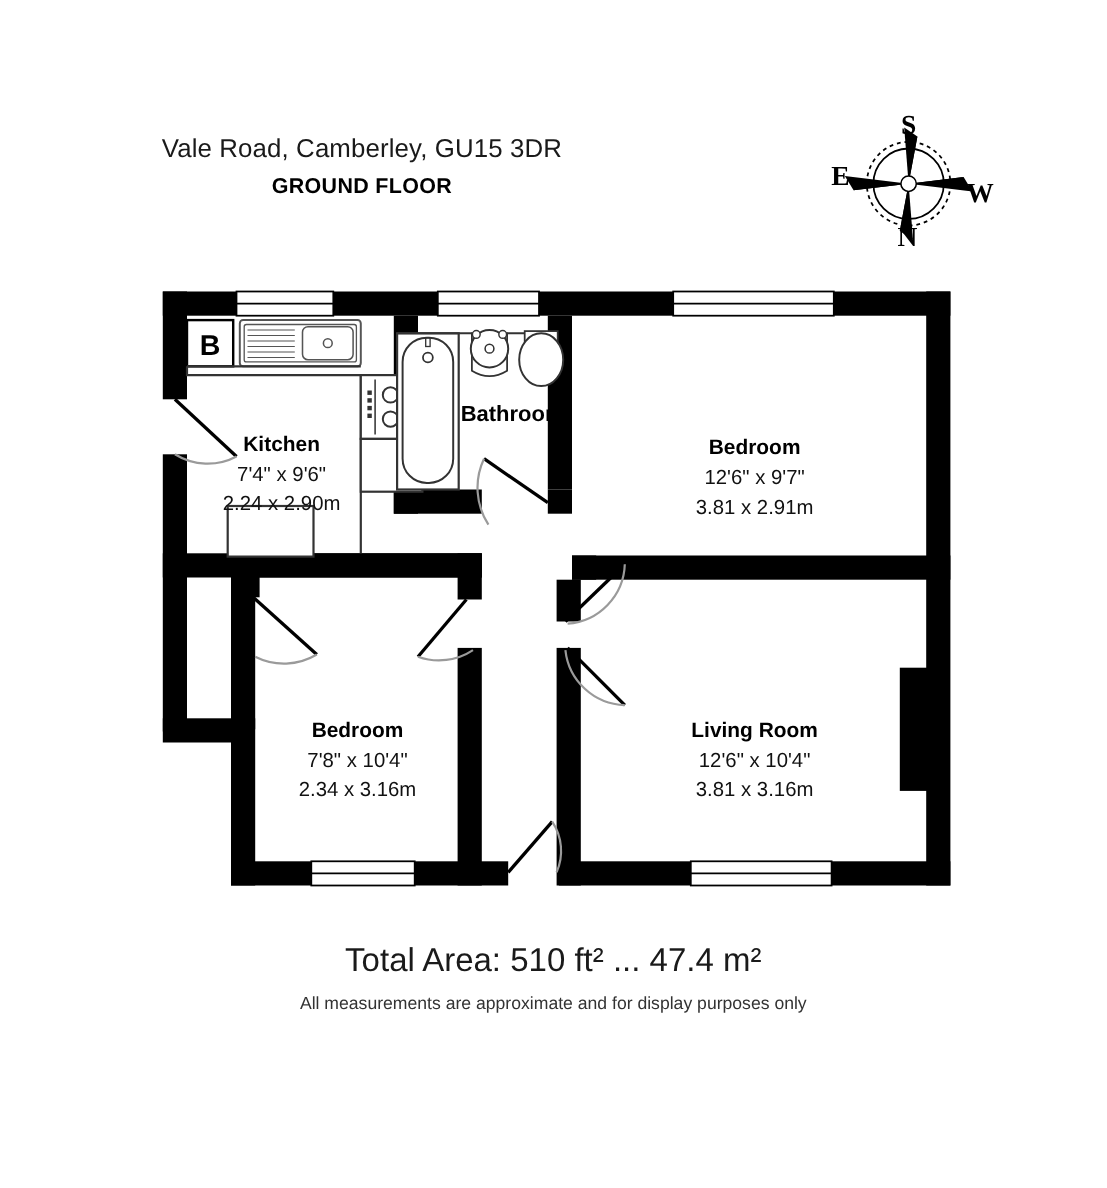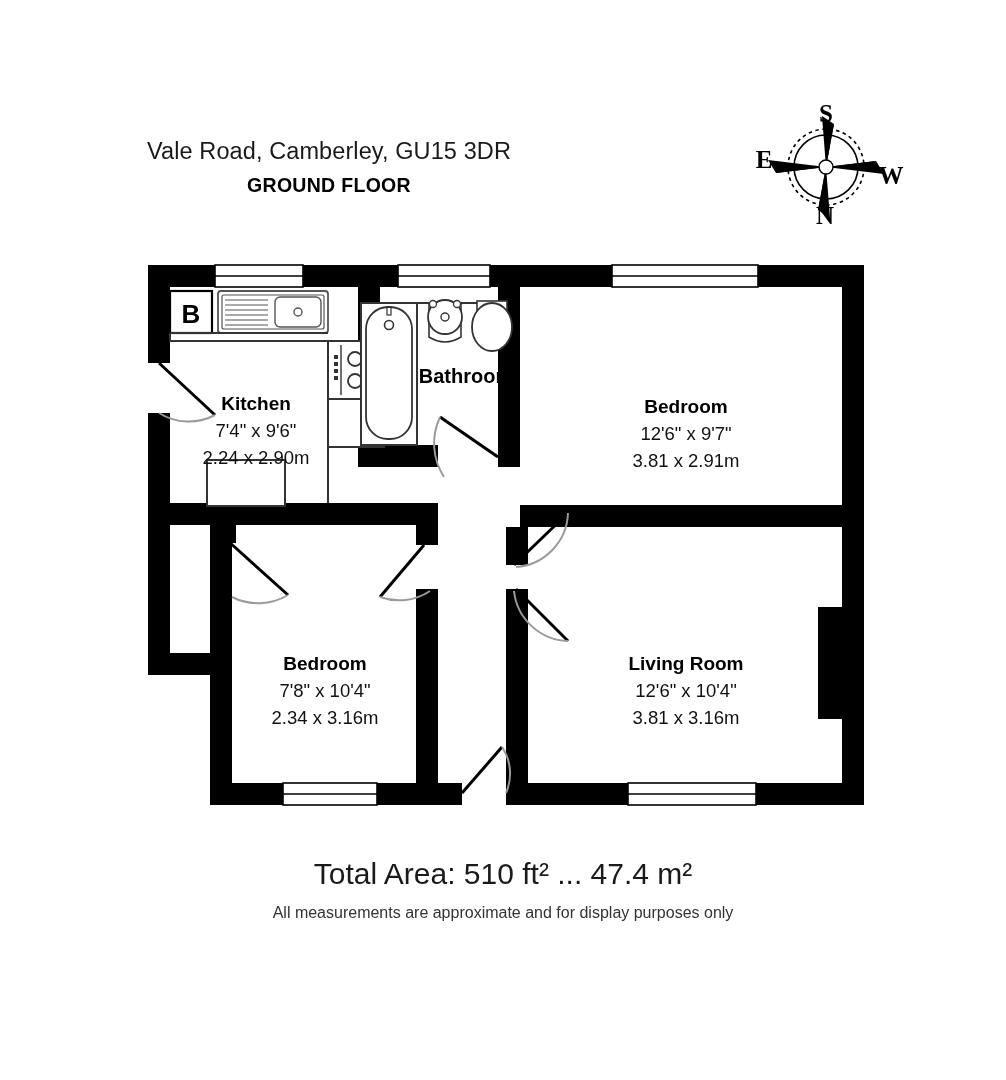--- a/index.html
+++ b/index.html
@@ -17,21 +17,21 @@
   }
   #page {
     position: relative;
     width: 1006px;
     height: 1080px;
     background: #ffffff;
   }
   .header-block {
     position: absolute;
     left: 0;
-    top: 136px;
+    top: 120px;
     width: 858px;
     text-align: center;
     pointer-events: none;
   }
   .addr-line {
     font-size: 23.5px;
     font-weight: 400;
     letter-spacing: 0.1px;
     color: #1a1a1a;
     line-height: 30px;

